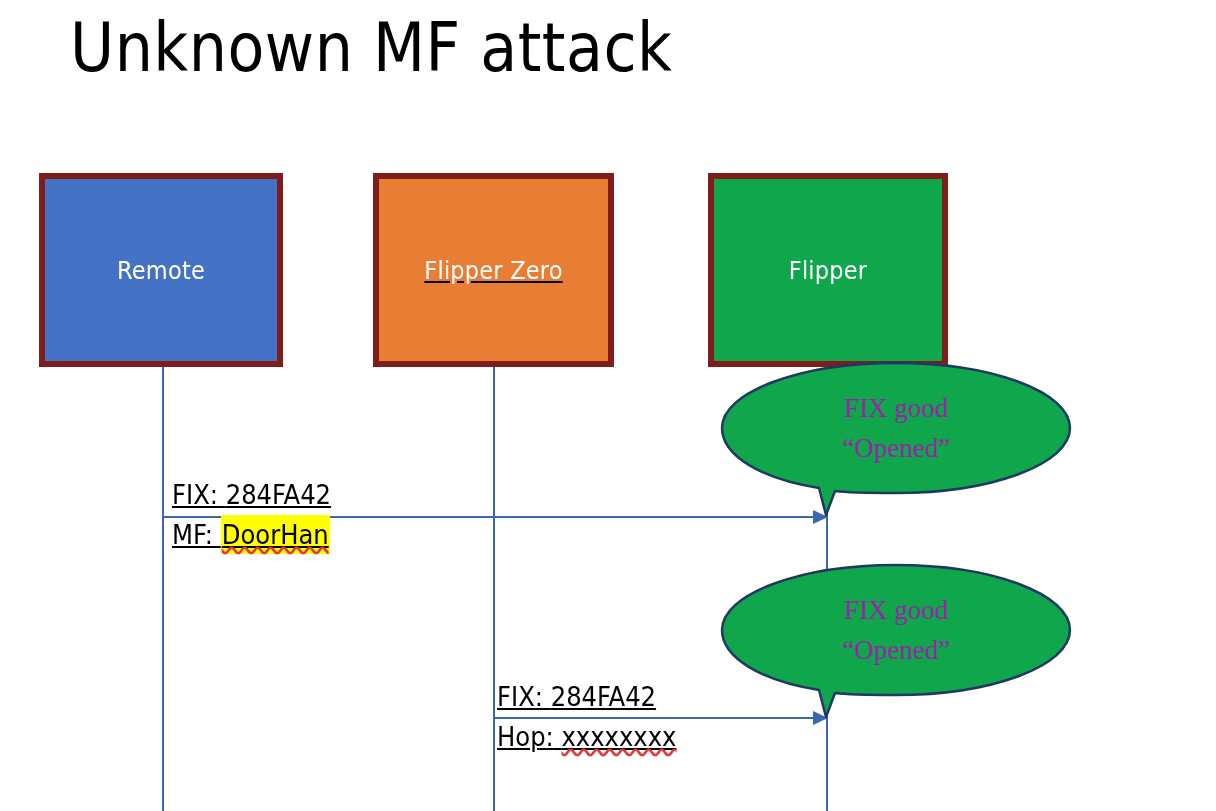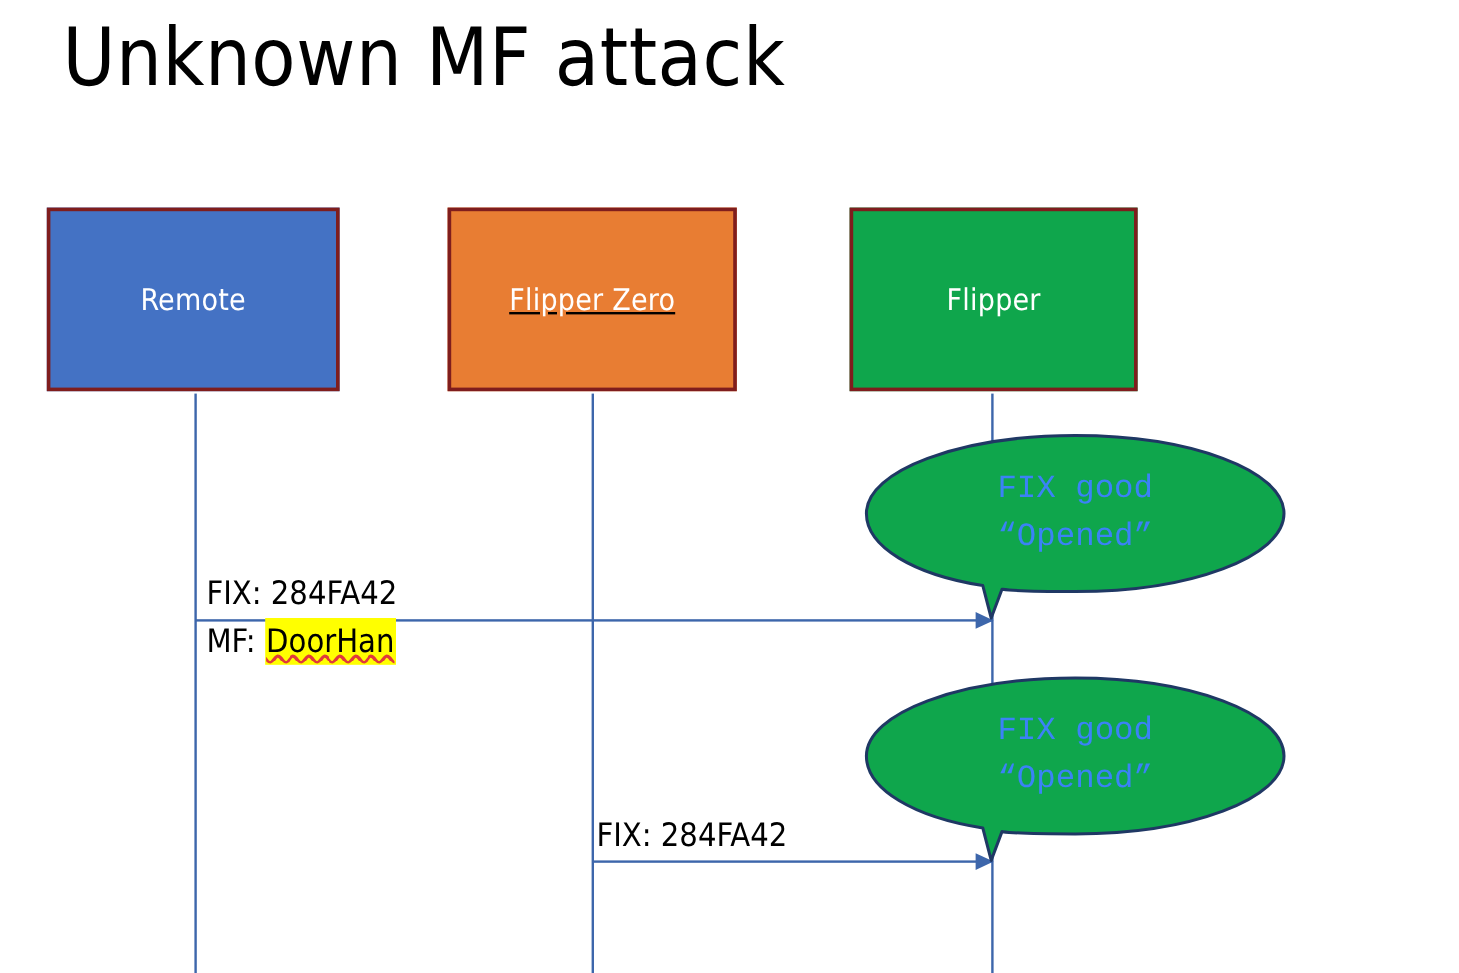--- a/index.html
+++ b/index.html
@@ -12,21 +12,21 @@
     height: 811px;
     position: relative;
     overflow: hidden;
     font-family: "Liberation Sans", sans-serif;
     -webkit-font-smoothing: antialiased;
   }
 
   
   #slide-title {
     position: absolute;
-    left: 52px;
+    left: 70px;
     top: 8px;
     font-family: "DejaVu Sans Condensed", "Liberation Sans", sans-serif;
     font-size: 67px;
     font-weight: 300;
     letter-spacing: 0.5px;
     color: #000000;
     white-space: nowrap;
     line-height: 1.2;
   }
 
@@ -40,22 +40,22 @@
   }
   #lifeline-remote   { left: 162px; }
   #lifeline-flipper  { left: 493px; }
   #lifeline-receiver { left: 826px; }
 
   
   .actor-box {
     position: absolute;
     top: 173px;
     width: 244px;
-    height: 153px;
-    border: 3px solid #7f1d1d;
+    height: 194px;
+    border: 6px solid #7f1d1d;
     box-sizing: border-box;
     display: flex;
     align-items: center;
     justify-content: center;
   }
   .actor-label {
     color: #ffffff;
     font-size: 25px;
     font-family: "DejaVu Sans Condensed", "Liberation Sans", sans-serif;
     font-weight: 400;
@@ -86,20 +86,21 @@
   #arrow-flipper-receiver { left: 495px; top: 717px; width: 332px; }
 
   
   .msg-text {
     position: absolute;
     font-family: "DejaVu Sans Condensed", "Liberation Sans", sans-serif;
     font-size: 27px;
     color: #000000;
     line-height: 40px;
     white-space: nowrap;
+    text-decoration: underline;
   }
   #msg-remote  { left: 172px; top: 475px; }
   #msg-flipper { left: 497px; top: 677px; }
 
   .hl {
     background: #ffff00;
     color: #000000;
     padding: 4px 1px;
   }
   .squiggle {
@@ -126,22 +127,22 @@
   .bubble-text {
     position: absolute;
     left: 0;
     top: 0;
     width: 348px;
     height: 130px;
     display: flex;
     flex-direction: column;
     align-items: center;
     justify-content: center;
-    color: #3b82f6;
-    font-family: Liberation Mono, monospace;
+    color: #a21caf;
+    font-family: Liberation Serif, serif;
     font-size: 27px;
     line-height: 40px;
     text-align: center;
     pointer-events: none;
   }
   .bubble-line { white-space: nowrap; }
 </style>
 </head>
 <body>
 
@@ -174,20 +175,24 @@
   <div>
     <span>MF:</span>
     <span class="hl squiggle">DoorHan</span>
   </div>
 </div>
 
 <div id="msg-flipper" class="msg-text">
   <div>
     <span>FIX:</span>
     <span>284FA42</span>
+  </div>
+  <div>
+    <span>Hop:</span>
+    <span class="squiggle">xxxxxxxx</span>
   </div>
 </div>
 
 <div id="bubble-one" class="bubble">
   <svg width="348" height="160" viewBox="0 0 348 160">
     <path d="M 174 0
              C 270 0 348 29 348 65
              C 348 101 270 130 174 130
              C 126 130 120 129 113 128
              L 104 152

